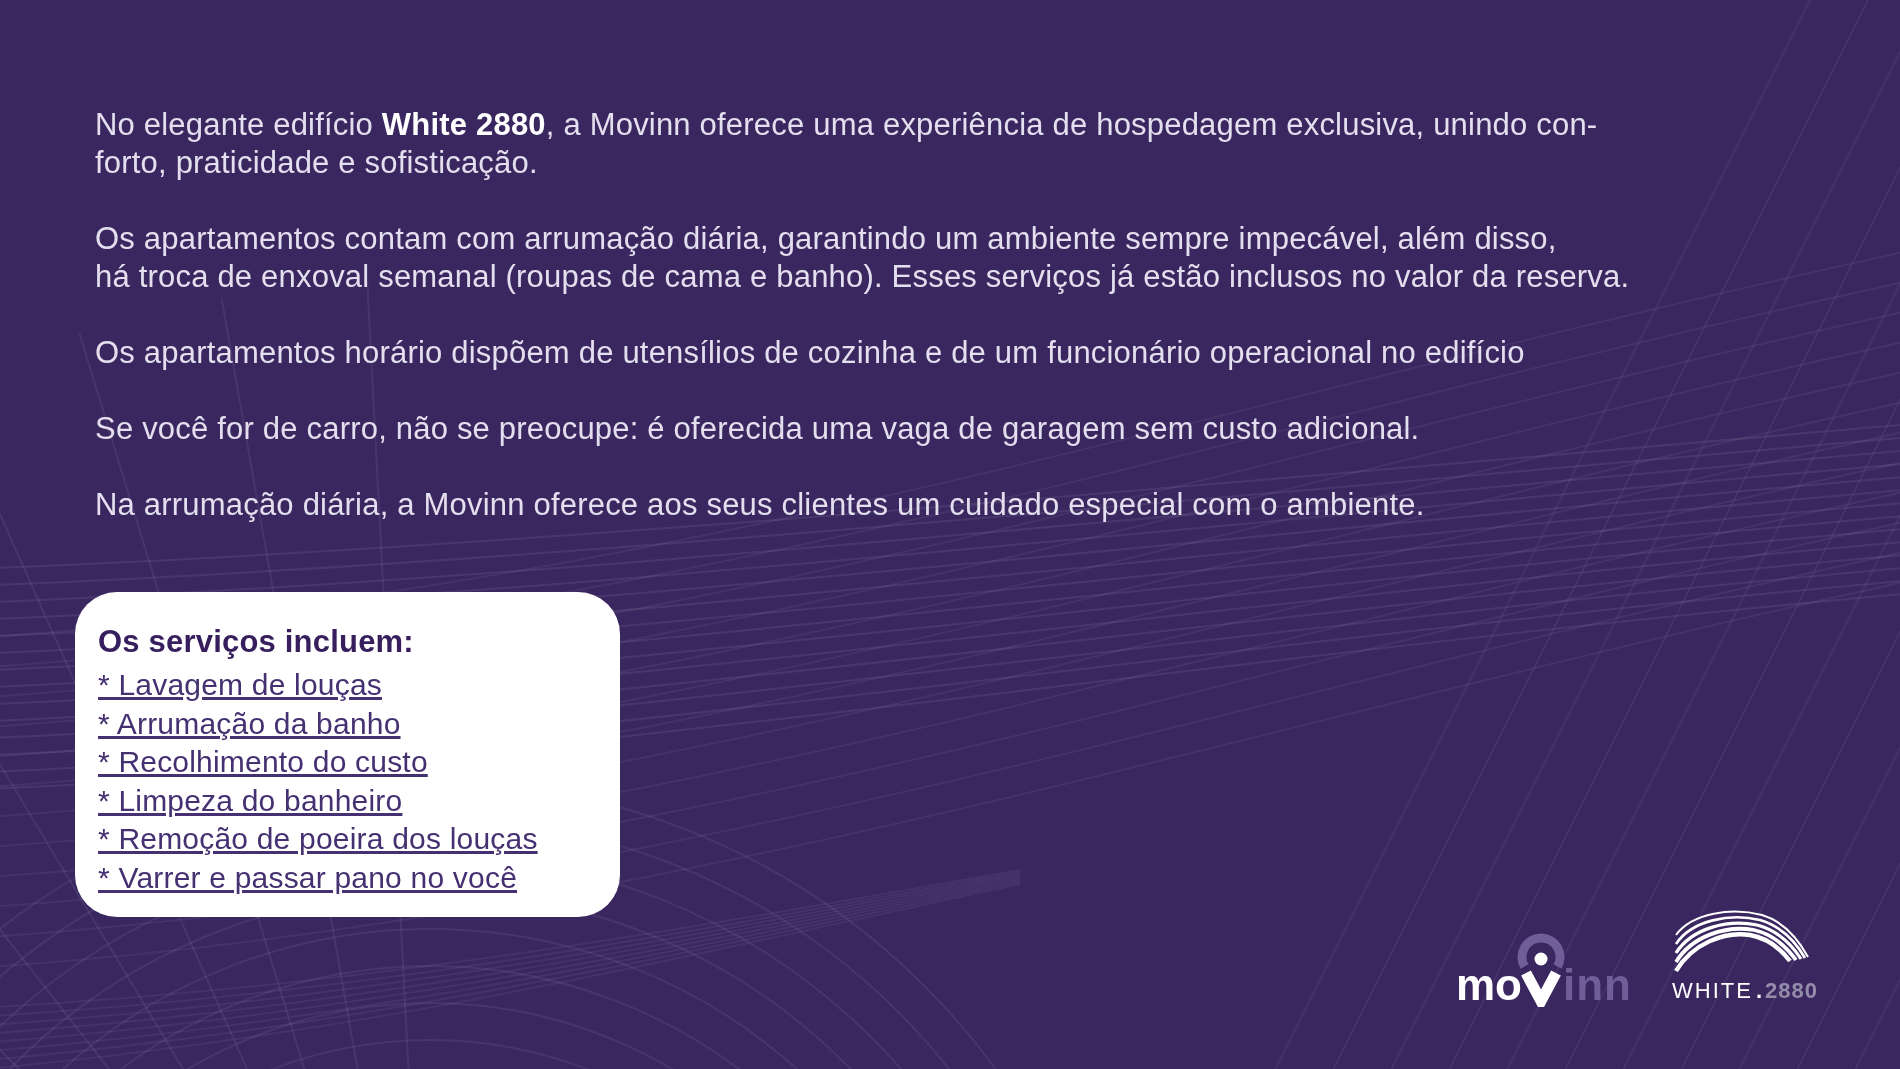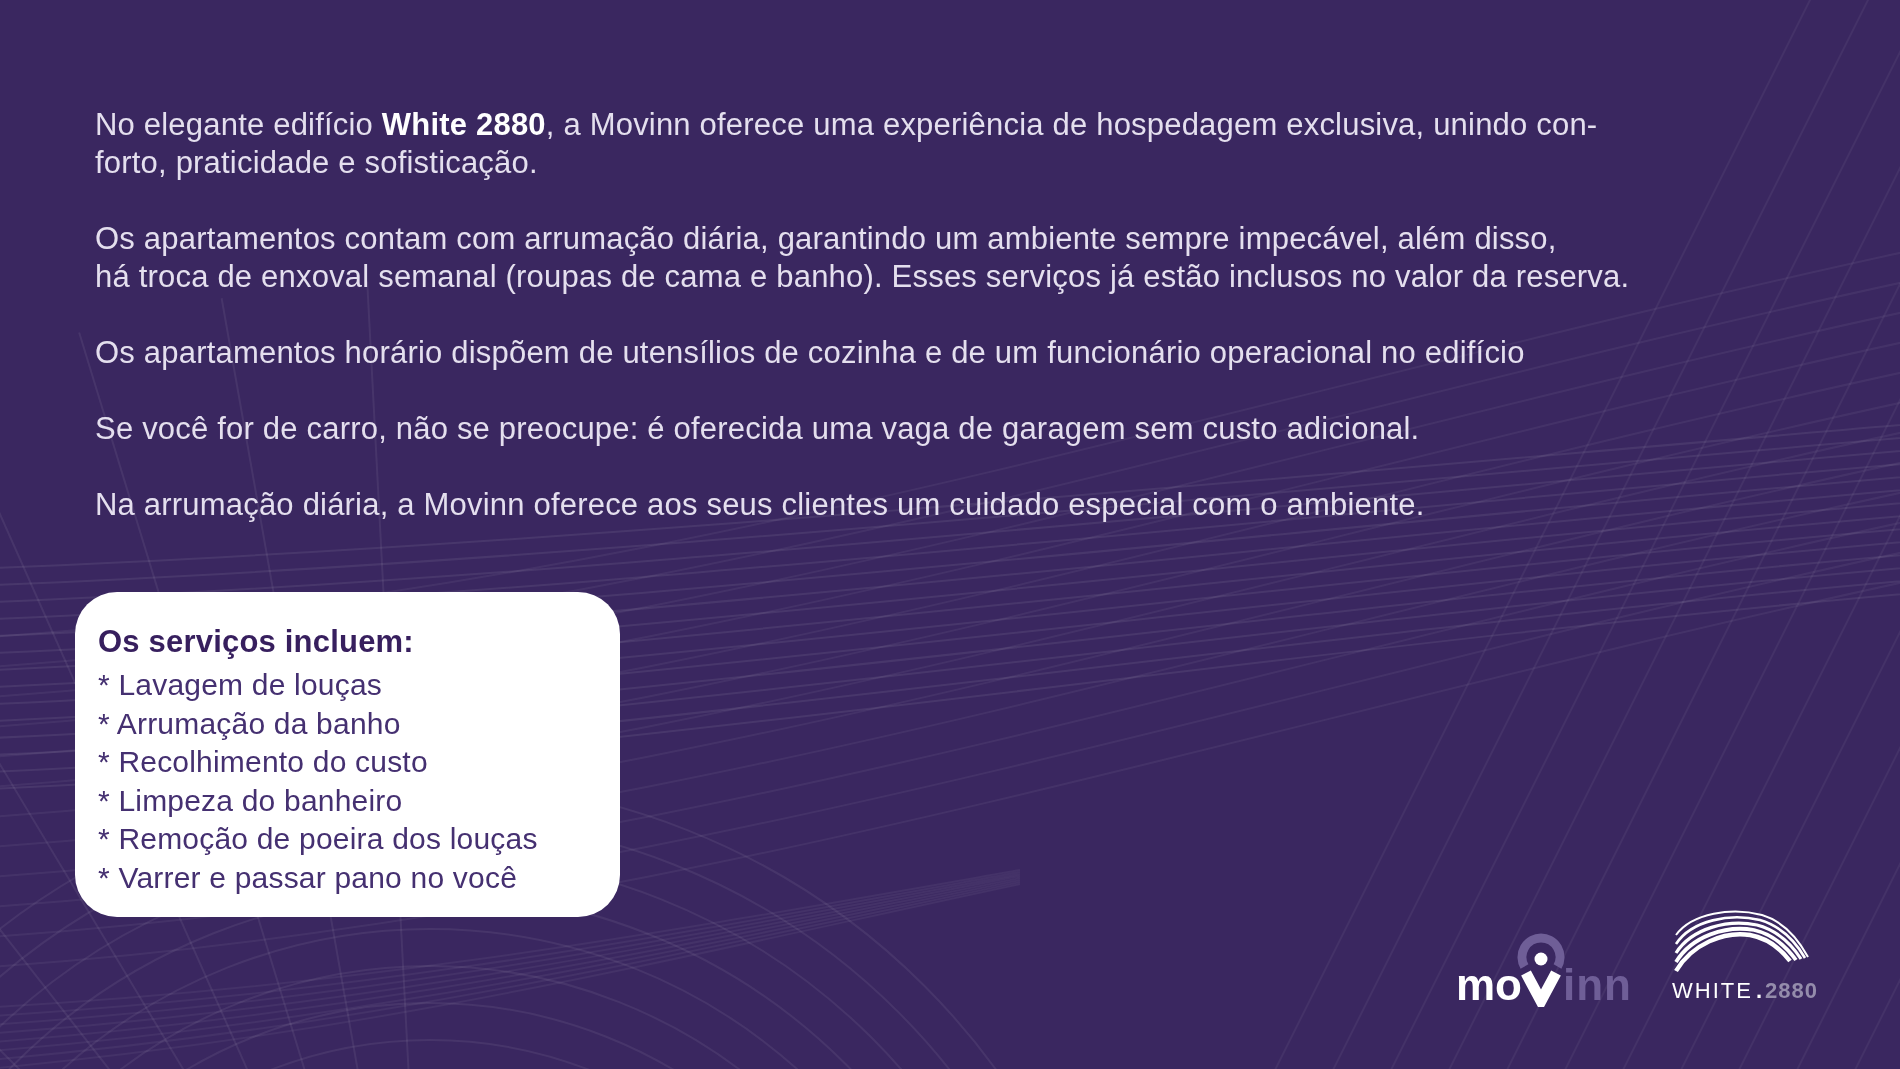--- a/index.html
+++ b/index.html
@@ -21,21 +21,21 @@
     background:var(--card-bg,#ffffff);border-radius:42px;z-index:2;
     box-sizing:border-box;padding:30px 20px 0 23px;
   }
   .services-card h2{
     margin:0 0 4px 0;font-size:31px;line-height:40px;font-weight:700;
     color:var(--card-title,#371f5e);letter-spacing:.2px;
   }
   .services-card ul{list-style:none;margin:0;padding:0;}
   .services-card li{
     font-size:30px;line-height:38.5px;color:var(--card-text,#453071);
-    white-space:nowrap;letter-spacing:.2px;
+    white-space:nowrap;letter-spacing:.2px;text-decoration:underline;
   }
   .logo-movinn{position:absolute;left:1458px;top:932px;z-index:1;}
   .logo-white{position:absolute;left:1670px;top:905px;z-index:1;}
 </style>
 </head>
 <body>
 
 <svg id="bg-decor" width="1900" height="1069" viewBox="0 0 1900 1069">
     <path d="M -60 570 C 520 550, 1250 480, 1960 420" fill="none" stroke="rgba(255,255,255,0.075)" stroke-width="2"></path>
     <path d="M -60 587 C 520 567, 1250 493, 1960 433" fill="none" stroke="rgba(255,255,255,0.075)" stroke-width="2"></path>

